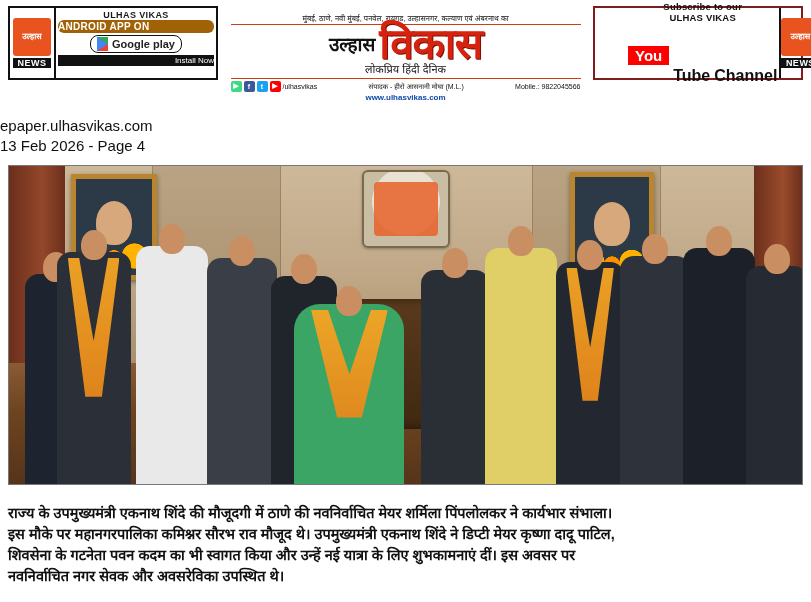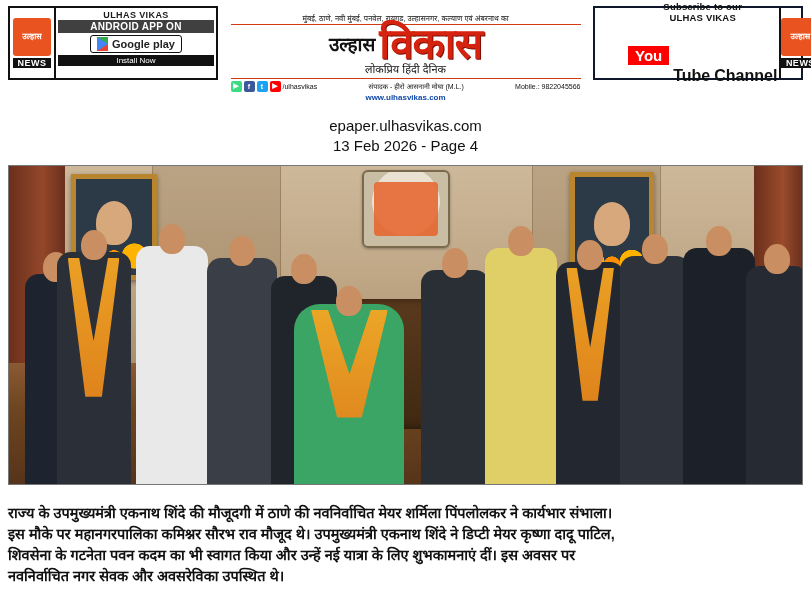--- a/index.html
+++ b/index.html
@@ -83,57 +83,58 @@
     padding: 2px 2px;
     box-sizing: border-box;
   }
   .brandline {
     font-size: 9px;
     font-weight: bold;
     color: #1a1a1a;
     letter-spacing: .4px;
   }
   .android-bar {
-    background: #404040;
+    background: #a16207;
     color: #fff;
     font-size: 10px;
     font-weight: bold;
     width: 100%;
-    text-align: center;
+    text-align: left;
     padding: 1px 0;
     letter-spacing: .3px;
+    border-radius: 6px;
   }
   .gplay {
     display: flex;
     align-items: center;
     gap: 4px;
     background: #fff;
     border: 1px solid #111;
-    border-radius: 3px;
+    border-radius: 8px;
     padding: 1px 6px;
     margin-top: 2px;
   }
   .gplay-tri {
     width: 0; height: 0;
     border-top: 7px solid #34a853;
     border-bottom: 7px solid #ea4335;
     border-left: 11px solid #4285f4;
   }
   .gplay-text {
     font-size: 11px;
     font-weight: bold;
     color: #222;
     line-height: 1;
   }
   .install-bar {
     background: #111;
     color: #fff;
     font-size: 8px;
     width: 100%;
-    text-align: center;
+    text-align: right;
     margin-top: 2px;
     padding: 1px 0;
   }
 
   
   .nameplate {
     width: 350px;
     text-align: center;
     position: relative;
     margin-top: 8px;
@@ -205,21 +206,21 @@
     font-size: 8px;
     color: #1049a8;
     font-weight: bold;
     text-align: center;
     margin-top: 1px;
   }
 
   
   .promo-right {
     width: 210px;
-    border: 2px solid #0f172a;
+    border: 2px solid #7f1d1d;
     height: 74px;
     box-sizing: border-box;
     display: flex;
     background: #fff;
     padding-left: 31px;
   }
   .promo-right .yt-body {
     flex: 1;
     display: flex;
     flex-direction: column;
@@ -261,21 +262,21 @@
     display: flex;
     flex-direction: column;
     align-items: center;
     justify-content: center;
     padding: 2px 0;
     box-sizing: border-box;
   }
 
   
   .epaper-info {
-    text-align: center;
+    text-align: left;
     padding: 4px 0 8px 0;
   }
   .epaper-url {
     font-size: 15px;
     color: #111;
     line-height: 1.35;
   }
   .epaper-date {
     font-size: 15px;
     color: #111;

